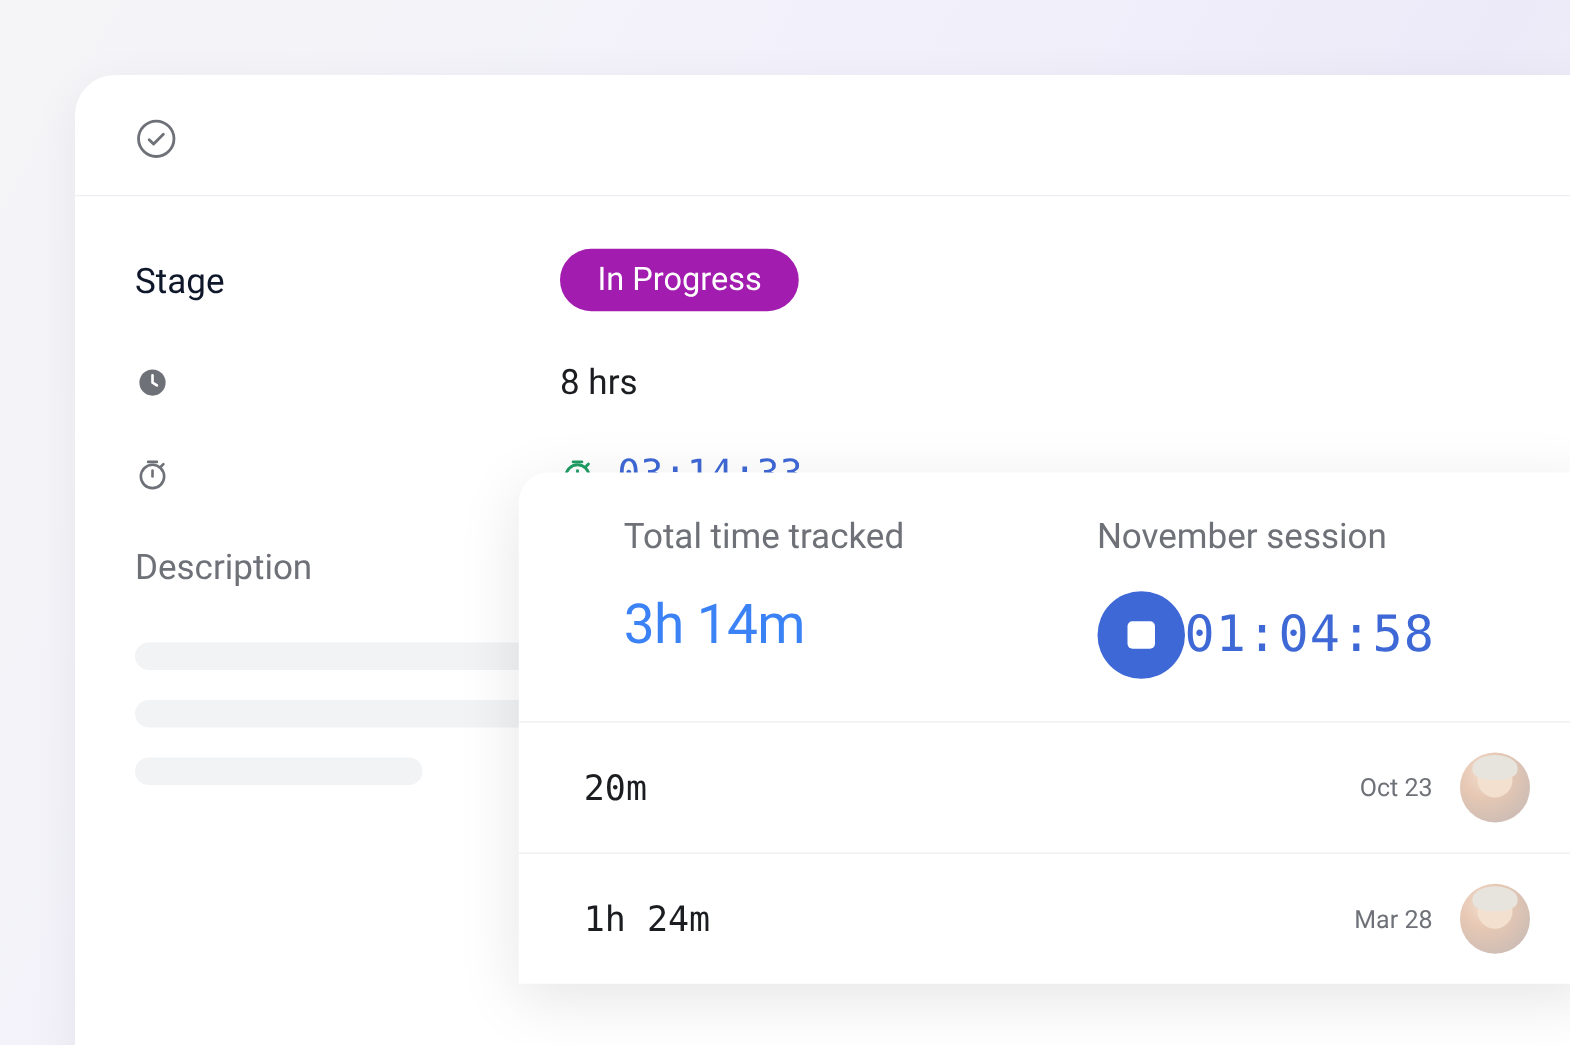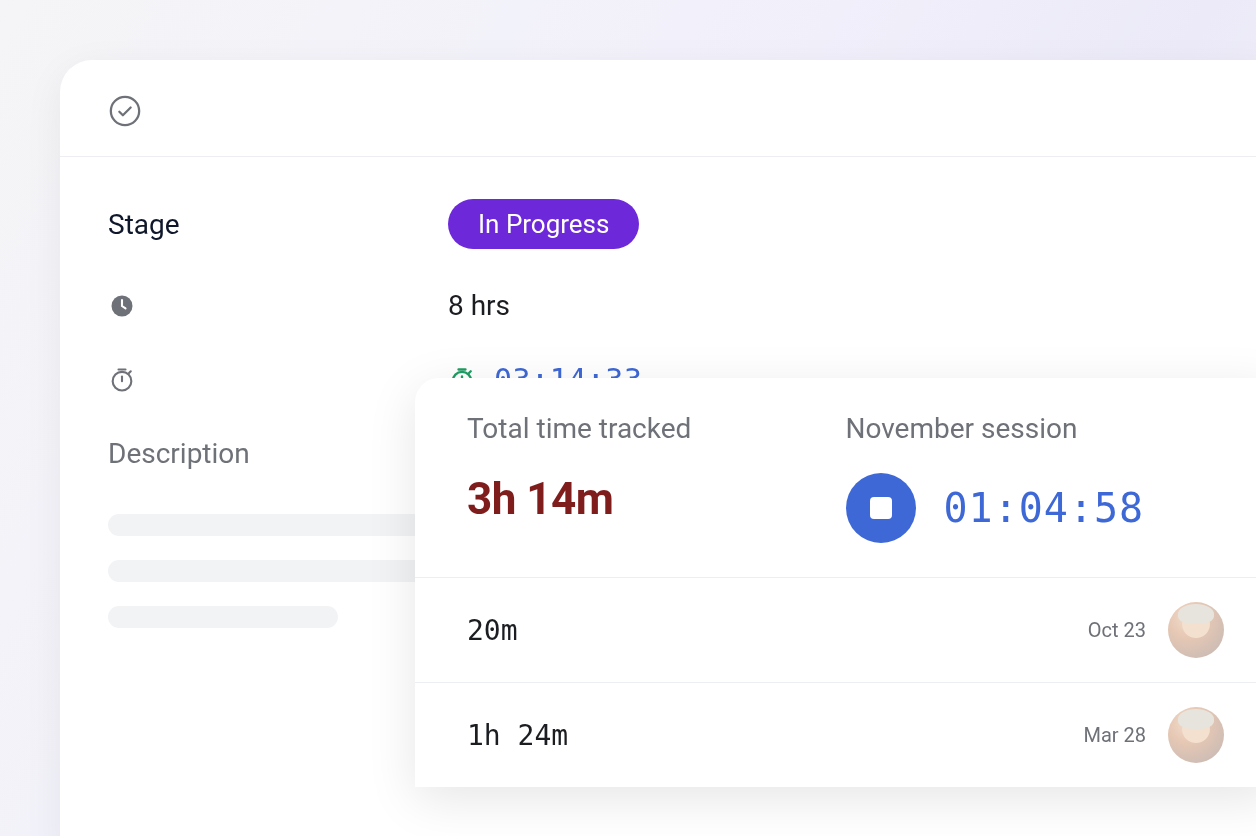--- a/index.html
+++ b/index.html
@@ -61,21 +61,21 @@
     color: #6e7177;
   }
   .small-icon svg { width: 100%; height: 100%; display: block; }
   .value-col {
     font-size: 28px;
     color: #1b1d21;
   }
   .pill {
     display: inline-flex;
     align-items: center;
-    background: #6d28d9;
+    background: #a21caf;
     color: #fff;
     font-size: 26px;
     padding: 10px 30px;
     border-radius: 999px;
   }
   .timer-green {
     width: 28px; height: 28px; color: #1f9d63;
     display: inline-block; vertical-align: middle;
   }
   .timer-green svg { width: 100%; height: 100%; display: block; }
@@ -110,36 +110,35 @@
     background: #fff;
     border-radius: 24px 0 0 0;
     box-shadow: 0 12px 50px rgba(0,0,0,0.10);
     padding-top: 34px;
     overflow: hidden;
   }
   .pop-head {
     display: flex;
     padding: 0 52px 34px;
   }
-  .pop-col { flex: 1; }
+  .pop-col { flex: 1; margin-left: 32px; }
   .pop-label {
     color: #6e7177;
     font-size: 28px;
     margin-bottom: 28px;
   }
   .pop-total {
     font-size: 44px;
-    font-weight: 700;
-    color: #7f1d1d;
+    font-weight: 400;
+    color: #3b82f6;
     letter-spacing: -0.5px;
   }
   .session-row {
     display: flex;
     align-items: center;
-    gap: 28px;
   }
   .stop-btn {
     width: 70px; height: 70px;
     border-radius: 50%;
     background: #3e68d6;
     display: flex; align-items: center; justify-content: center;
     cursor: pointer;
   }
   .stop-btn .sq {
     width: 22px; height: 22px;

